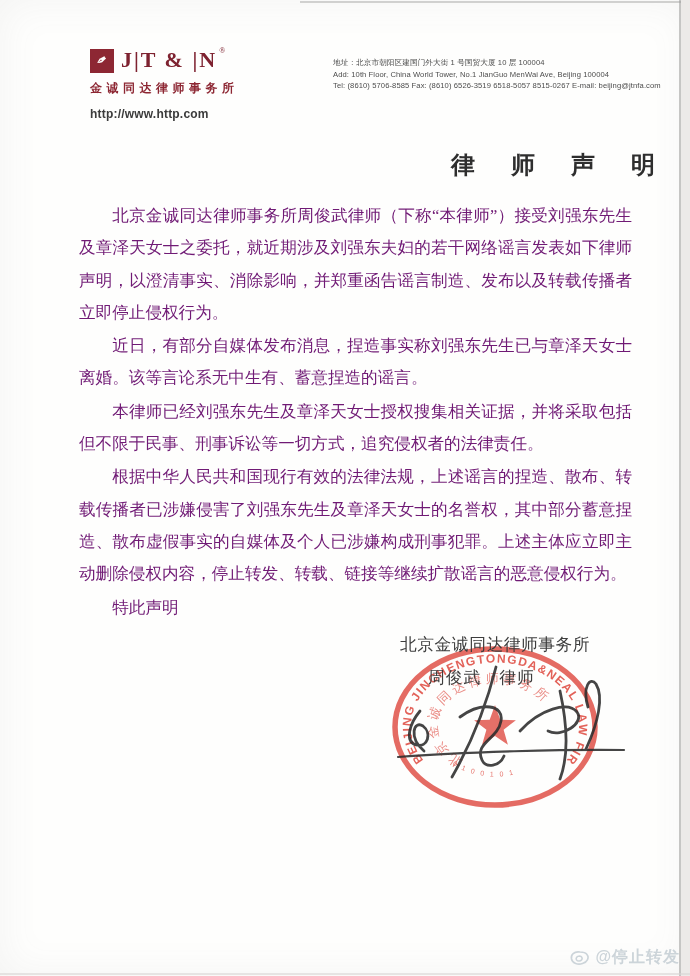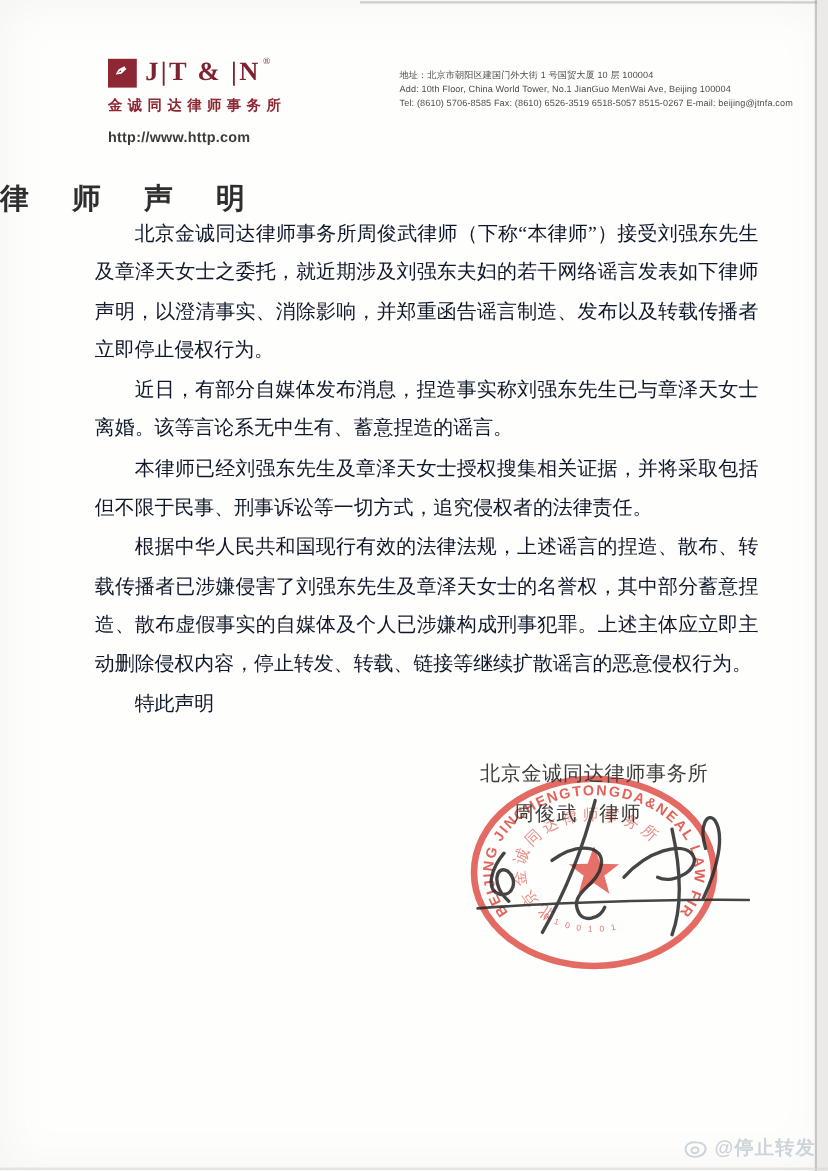--- a/index.html
+++ b/index.html
@@ -23,25 +23,25 @@
   .wordmark{color:#7e2230;font-weight:bold;font-size:22px;letter-spacing:2px;margin-left:7px;font-family:"Liberation Serif",serif;text-align:right;}
   .reg{color:#7e2230;font-size:8px;vertical-align:14px;margin-left:2px;}
   .firm-cn{color:#8d2733;font-size:12px;letter-spacing:4.5px;margin-top:7px;font-weight:bold;}
   .website{color:#3b3b3b;font-size:12px;margin-top:10px;font-family:"Liberation Sans",sans-serif;font-weight:bold;letter-spacing:.2px;}
 
   .contact{position:absolute;left:333px;top:57px;width:340px;color:#4c4c4c;
     font-family:"Liberation Sans",sans-serif;font-size:7.6px;line-height:11.5px;letter-spacing:.1px;}
   .contact div{white-space:nowrap;}
 
   
-  .title{position:absolute;left:0;right:20px;top:149px;text-align:left;
+  .title{position:absolute;left:0;right:20px;top:149px;text-align:right;
     font-size:24px;font-weight:bold;color:#2e2e2e;letter-spacing:15px;}
 
   
-  .content{position:absolute;left:79px;top:179px;width:553px;color:#0f172a;
+  .content{position:absolute;left:79px;top:200px;width:553px;color:#701a75;
     font-size:16.6px;line-height:32.3px;text-align:justify;}
   .content p{margin:0 0 1px 0;text-indent:2em;}
   .closing{margin-top:0;}
 
   
   .sig-firm{position:absolute;left:400px;top:633px;font-size:16.8px;color:#3d3d3d;letter-spacing:.5px;z-index:4;}
   .sig-lawyer{position:absolute;left:428px;top:666px;font-size:16.8px;color:#3d3d3d;letter-spacing:1px;z-index:4;}
   .sig-date{position:absolute;left:392px;top:752px;font-size:16.8px;color:#3d3d3d;letter-spacing:1.5px;z-index:6;}
 
   .seal{position:absolute;left:385px;top:639px;z-index:3;opacity:.92;}

